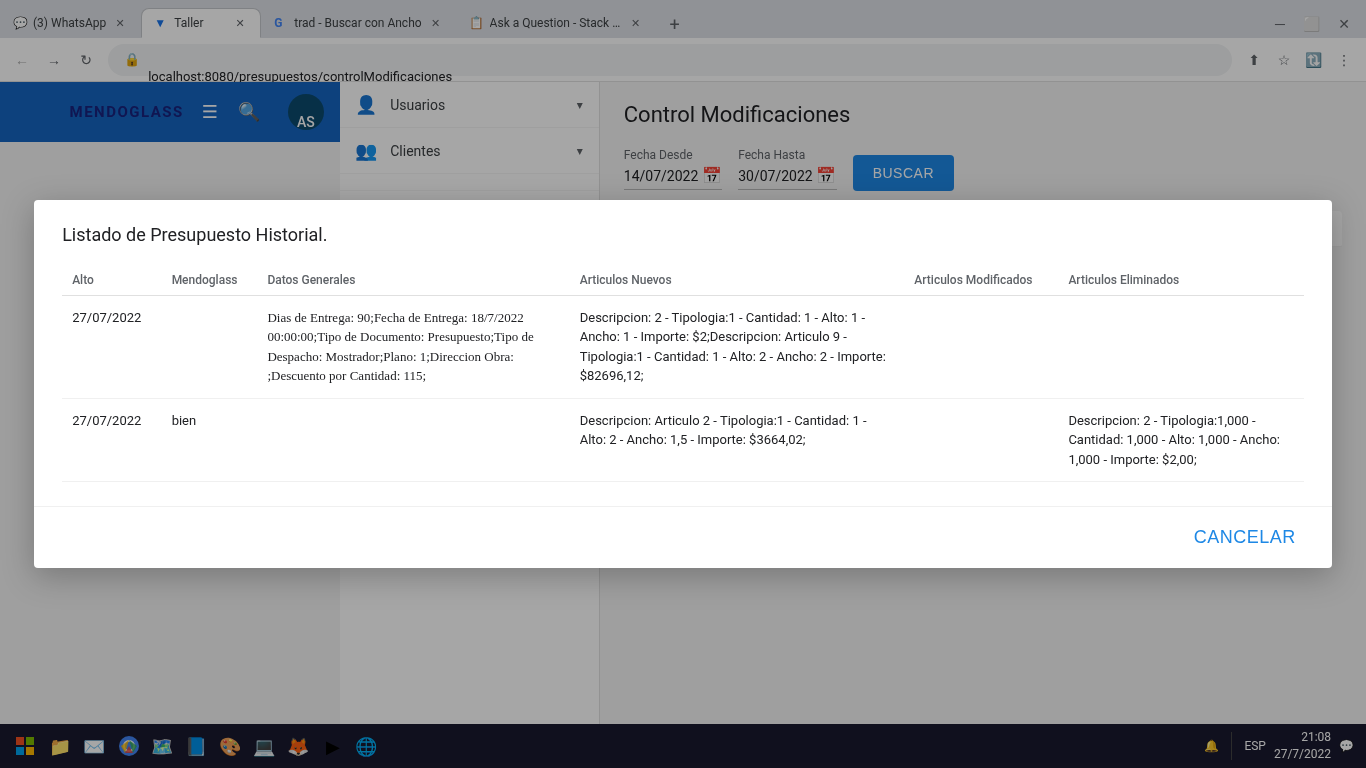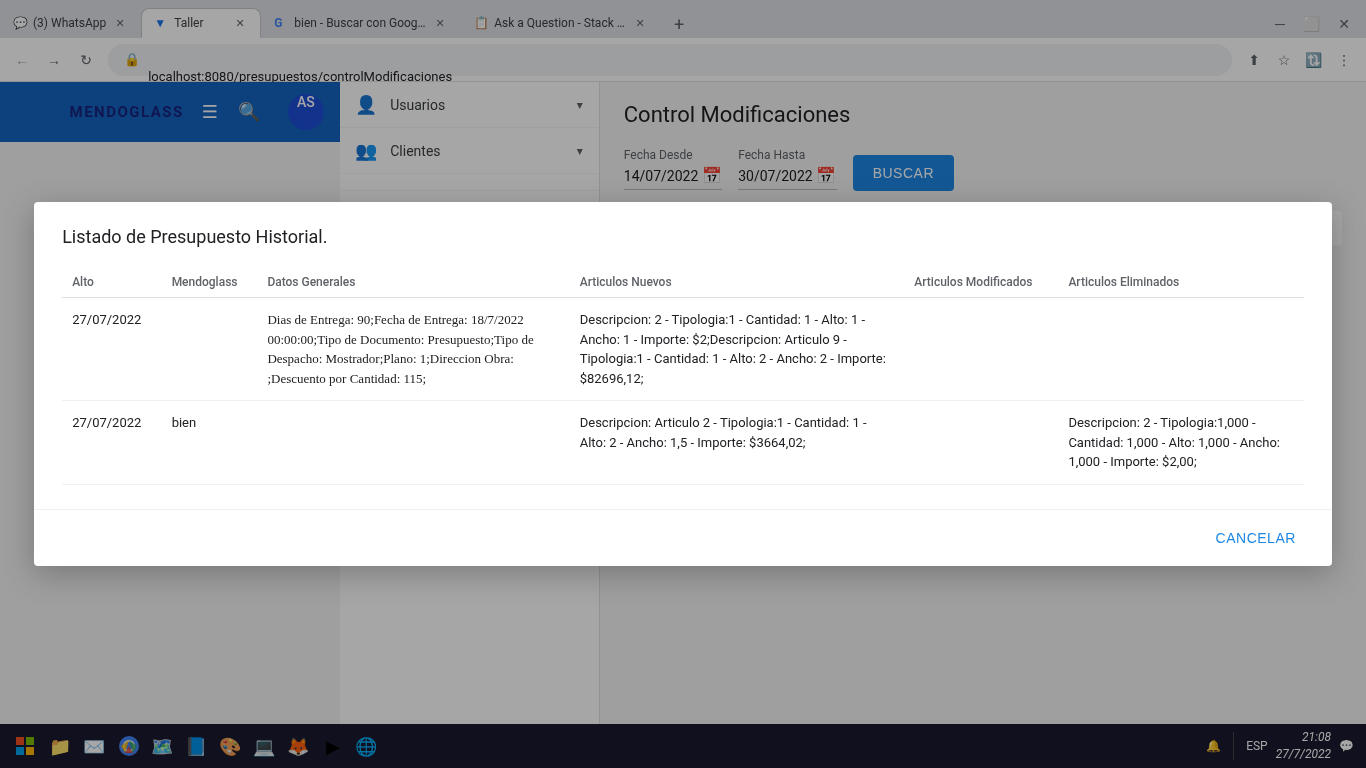--- a/index.html
+++ b/index.html
@@ -256,24 +256,24 @@
       gap: 12px;
       position: relative;
     }
 
     .header-spacer { flex: 1; }
 
     .header-avatar {
       width: 36px;
       height: 36px;
       border-radius: 50%;
-      background: #1d4ed8;
+      background: #0c4a6e;
       color: #fff;
       display: flex;
-      align-items: flex-start;
+      align-items: flex-end;
       justify-content: center;
       font-weight: 500;
       font-size: 14px;
       cursor: pointer;
     }
 
     
     .modal-overlay {
       position: absolute;
       top: 0; left: 0; right: 0; bottom: 0;
@@ -337,21 +337,21 @@
       justify-content: flex-end;
       padding: 12px 20px;
       border-top: 1px solid #f0f0f0;
     }
 
     .cancel-btn {
       background: transparent;
       color: #1e88e5;
       border: none;
       padding: 8px 16px;
-      font-size: 14px;
+      font-size: 18px;
       font-weight: 500;
       cursor: pointer;
       border-radius: 4px;
       letter-spacing: 0.5px;
     }
 
     
     .taskbar {
       height: 44px;
       background: #1a1a2e;
@@ -388,21 +388,20 @@
       align-items: center;
       gap: 8px;
       color: #fff;
       font-size: 12px;
       padding-right: 4px;
     }
 
     .taskbar-clock {
       text-align: right;
       line-height: 1.4;
-      font-style: italic;
     }
 
     .taskbar-divider {
       width: 1px;
       height: 28px;
       background: #444;
       margin: 0 4px;
     }
 
     
@@ -457,21 +456,21 @@
       <span class="tab-label">(3) WhatsApp</span>
       <span class="tab-close">✕</span>
     </div>
     <div class="tab active">
       <span class="tab-icon" style="color:#1a73e8;font-size:12px;">▼</span>
       <span class="tab-label">Taller</span>
       <span class="tab-close">✕</span>
     </div>
     <div class="tab">
       <span class="tab-icon" style="color:#4285f4;font-weight:700;font-size:12px;">G</span>
-      <span class="tab-label">bien - Buscar con Google</span>
+      <span class="tab-label">trad - Buscar con Ancho</span>
       <span class="tab-close">✕</span>
     </div>
     <div class="tab">
       <span class="tab-icon" style="font-size:12px;">📋</span>
       <span class="tab-label">Ask a Question - Stack Overflow</span>
       <span class="tab-close">✕</span>
     </div>
     <div class="tab-add">+</div>
     <div style="flex:1; background:#dee1e6;"></div>
     <div style="display:flex;align-items:center;gap:4px;padding-right:8px;">

